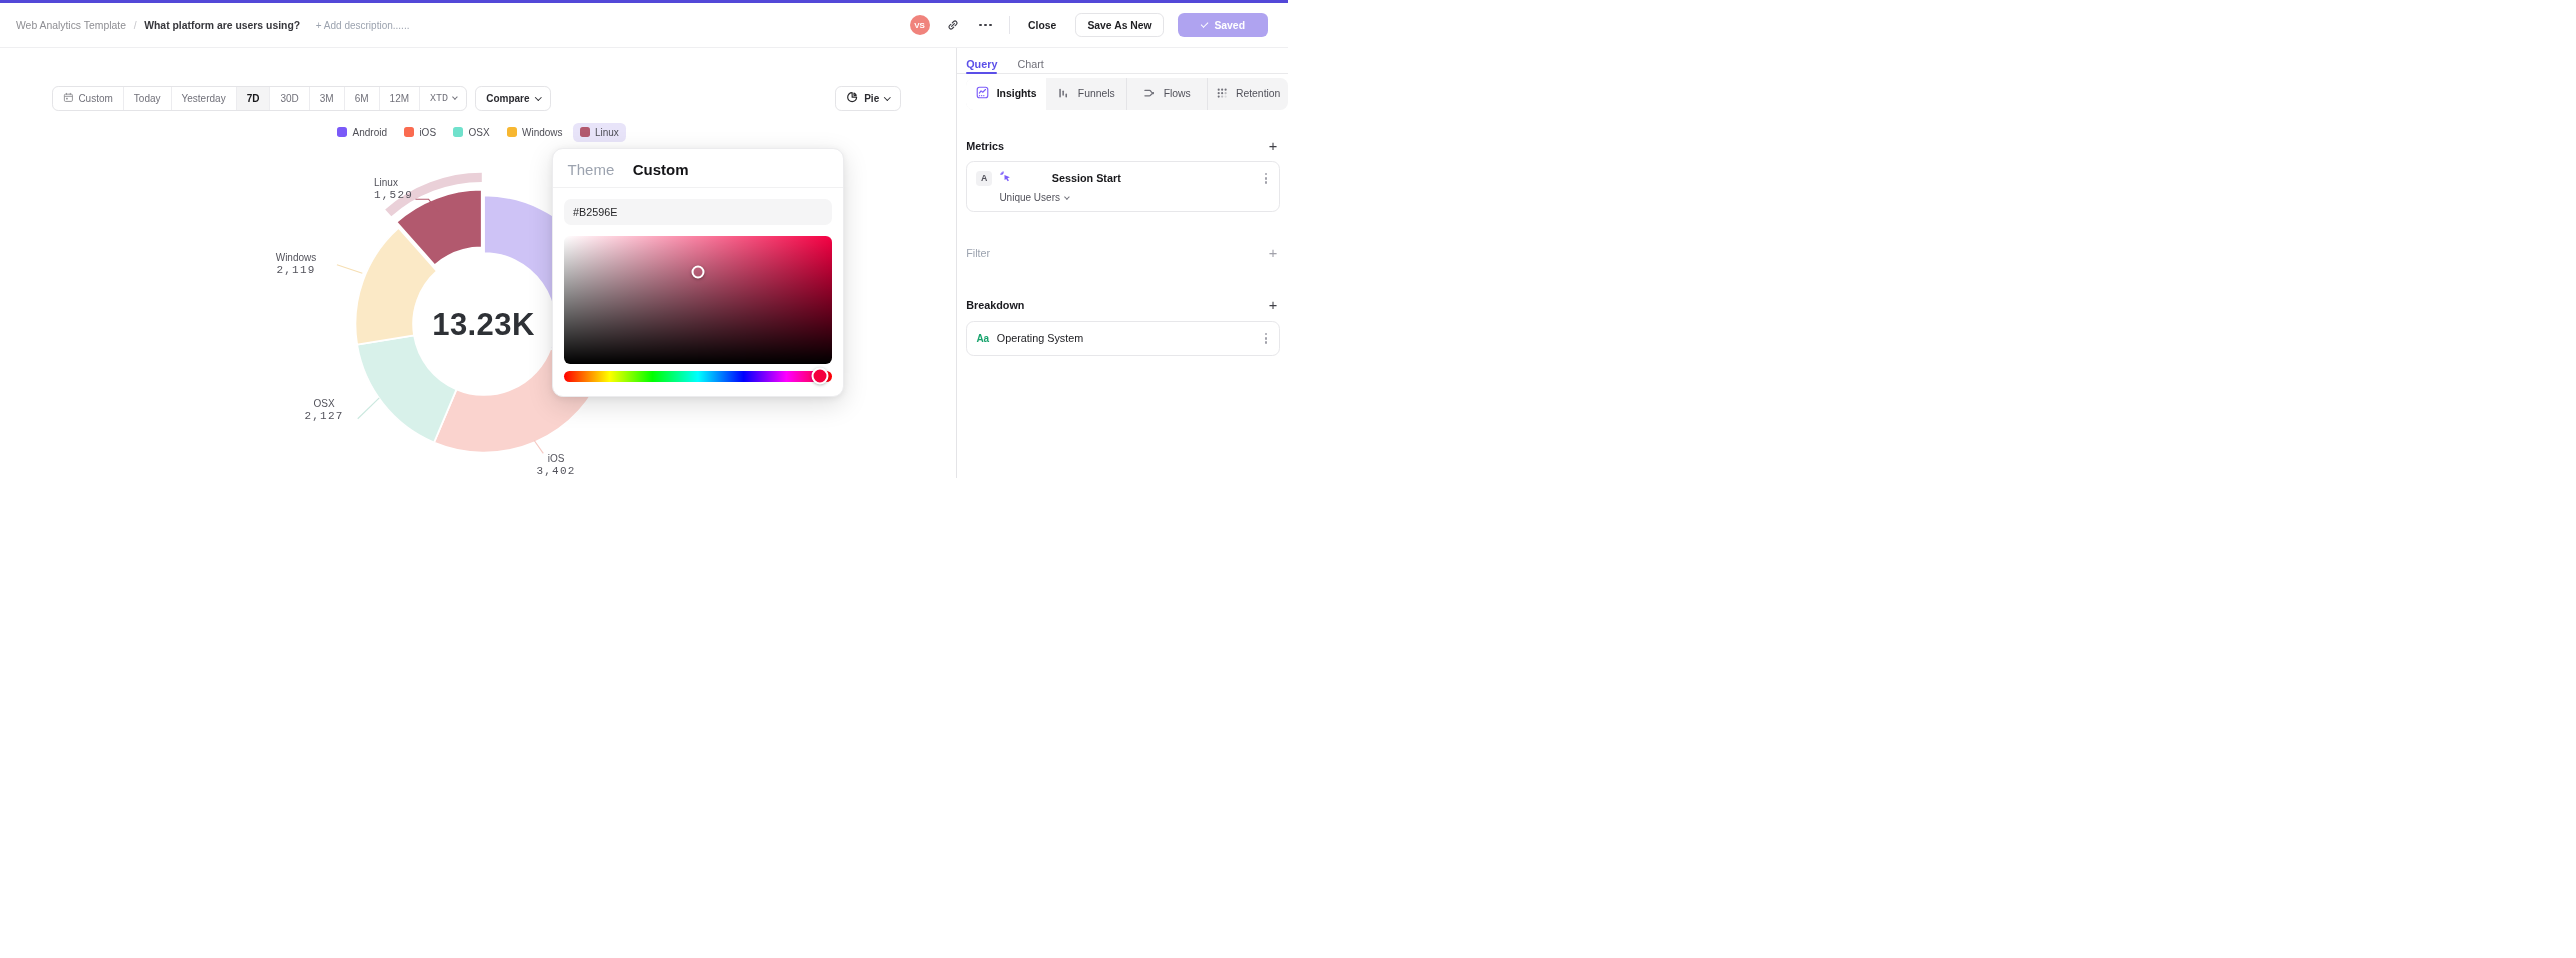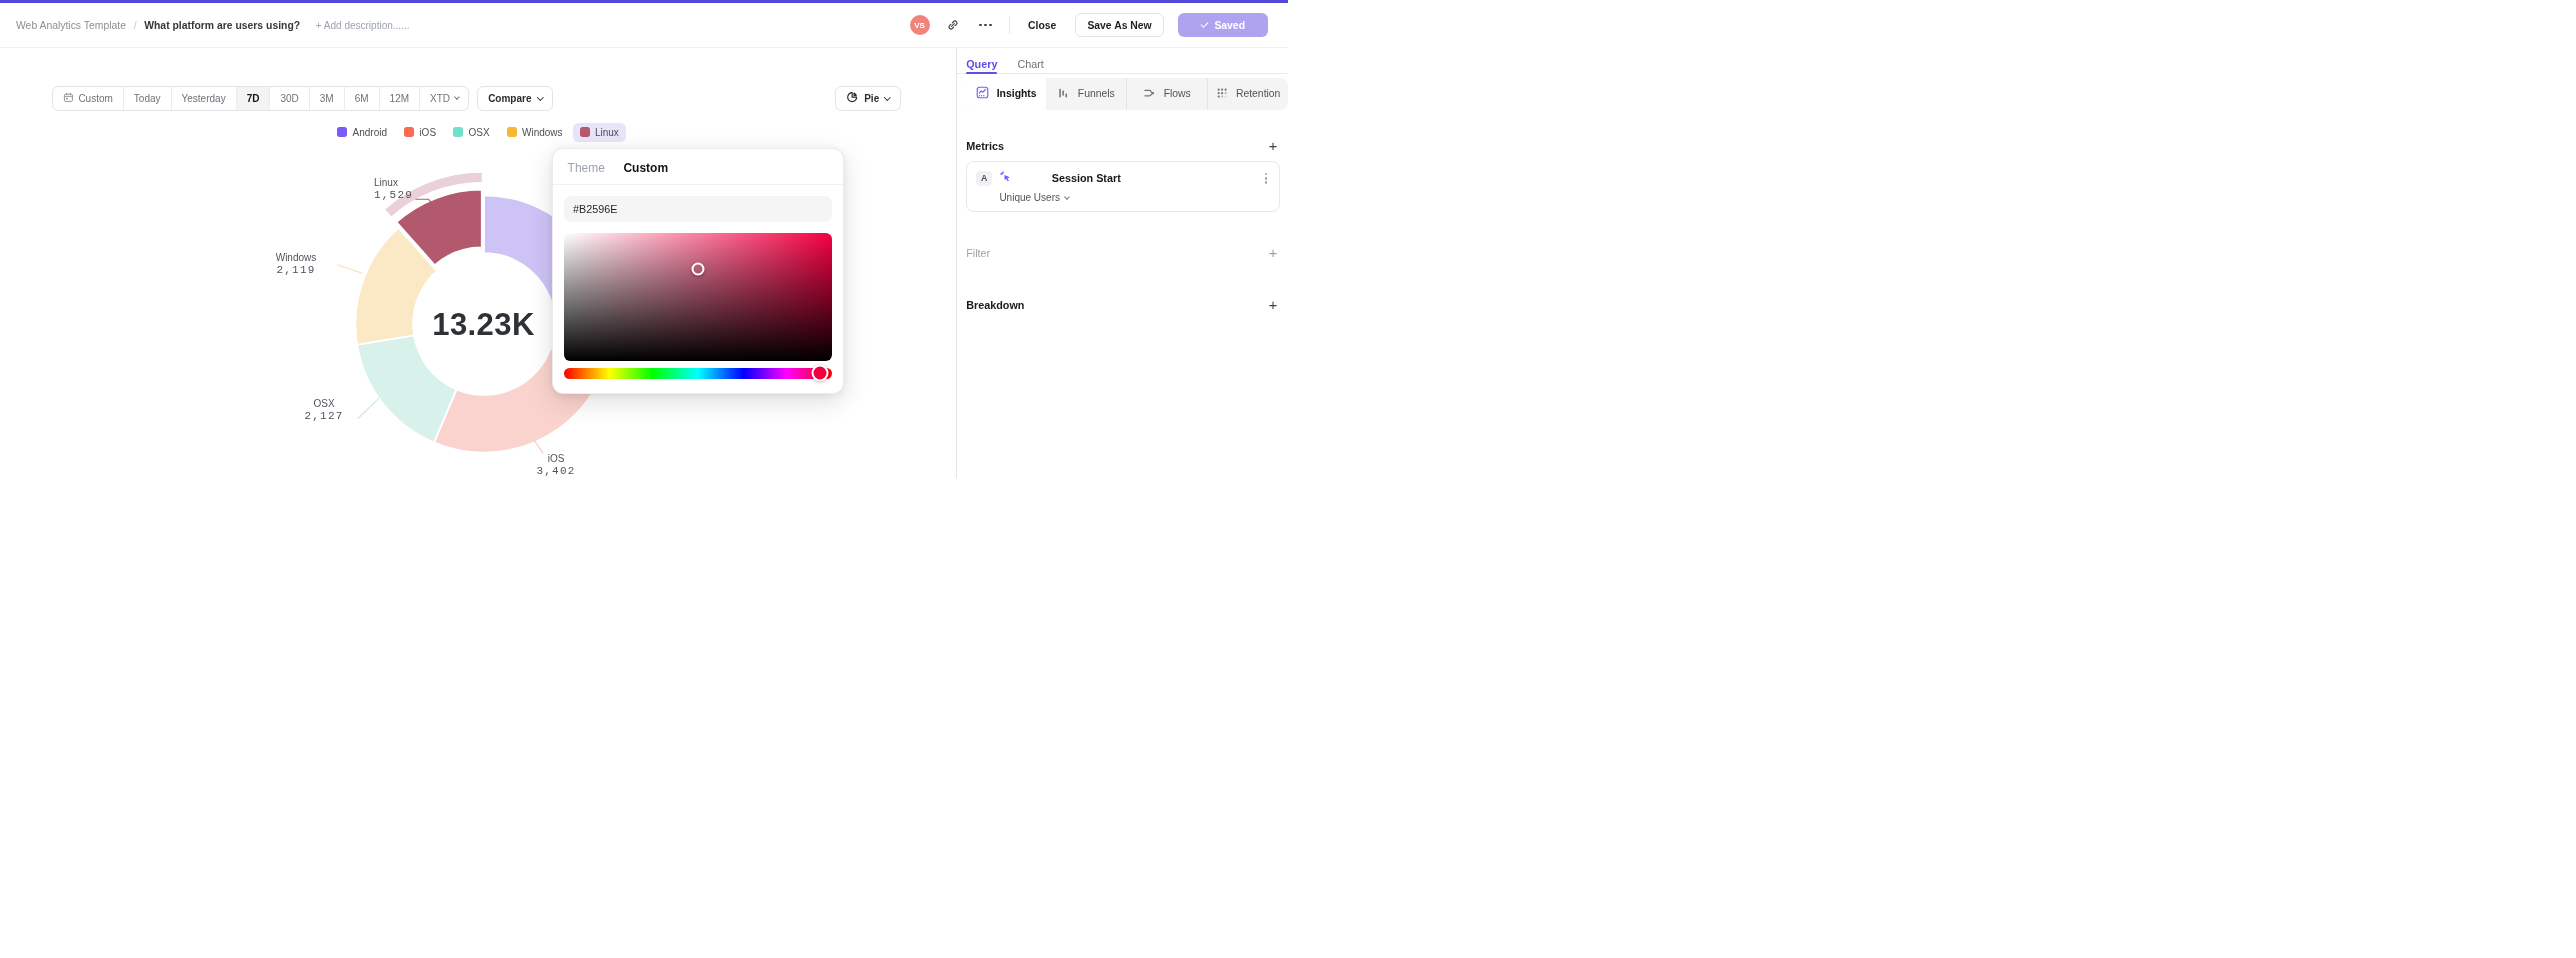--- a/index.html
+++ b/index.html
@@ -34,21 +34,21 @@
   .main { display:flex; height:430px; }
   .chart-area { position:relative; width:956px; height:100%; }
   .sidebar { width:332px; border-left:0.8px solid #E4E4E7; padding:0 7.7px 0 9.2px; }
 
   
   .date-toolbar { position:absolute; left:52px; top:38px; display:flex; gap:7.7px; }
   .range-control { display:flex; height:24.6px; border:0.8px solid #E4E4E7; border-radius:6.2px;
                    overflow:hidden; background:#fff; }
   .range-item { display:flex; align-items:center; gap:4.6px; padding:0 10px; font-size:10px;
                 color:#71717A; border-right:0.8px solid #ECECEF; cursor:pointer; white-space:nowrap; }
-  .range-item:last-child { border-right:none; }
+  .range-item:last-child { border-right:none;font-family:Liberation Mono, monospace; }
   .range-item.active { background:#F4F4F5; color:#18181B; font-weight:700; }
   .pill-btn { display:flex; align-items:center; gap:6.2px; height:24.6px; padding:0 10px;
               border:0.8px solid #E4E4E7; border-radius:6.2px; background:#fff; font-size:10px;
               font-weight:700; color:#2B2B30; cursor:pointer; }
   .chev { display:inline-block; width:4.6px; height:4.6px; border-right:1.2px solid currentColor;
           border-bottom:1.2px solid currentColor; transform:rotate(45deg); margin-top:-2.3px; }
   .chev.small { width:3.8px; height:3.8px; }
   .pie-select { position:absolute; right:55px; top:38px; }
 
   
@@ -67,21 +67,21 @@
   .slice-label .num { font-family:Liberation Mono, monospace; font-size:11px; color:#52525B;
                       letter-spacing:1.2px; display:block; }
   .slice-label.left-align { text-align:left; }
 
   
   .picker { position:absolute; left:552px; top:100px; width:292px; background:#fff;
             border:0.8px solid #ECECEE; border-radius:10.8px; padding:0 10.8px 14px;
             box-shadow:0 7.7px 26px rgba(0,0,0,.13), 0 1.5px 6.2px rgba(0,0,0,.06); z-index:5; }
   .picker-tabs { display:flex; gap:18.5px; padding:11.5px 3.8px 9.2px; border-bottom:0.8px solid #F1F1F2;
                  margin:0 -10.8px; padding-left:14.6px; }
-  .picker-tab { font-size:12px; color:#9CA3AF; cursor:pointer; }
+  .picker-tab { font-size:15px; color:#9CA3AF; cursor:pointer; }
   .picker-tab.active { color:#141417; font-weight:700; }
   .hex-input { margin-top:10.8px; width:100%; height:26px; background:#F5F5F6; border:none;
                border-radius:7px; font-family:inherit; font-size:10.8px; color:#27272A; padding:0 9.2px; }
   .sat-area { position:relative; margin-top:11.5px; height:128px; border-radius:6.2px; }
   .sat-cursor { position:absolute; width:13px; height:13px; border:2.3px solid #fff; border-radius:50%;
                 transform:translate(-50%,-50%); box-shadow:0 0.8px 3.1px rgba(0,0,0,.35); cursor:pointer; }
   .hue-bar { position:relative; margin-top:7px; height:10.8px; border-radius:5.4px;
              background:linear-gradient(to right,#f00 0%,#ff0 17%,#0f0 33%,#0ff 50%,#00f 67%,#f0f 83%,#f00 100%); }
   .hue-handle { position:absolute; top:50%; width:17px; height:17px; border:2.7px solid #fff;
                 border-radius:50%; transform:translate(-50%,-50%); box-shadow:0 0.8px 3.1px rgba(0,0,0,.3); cursor:pointer; }
@@ -356,15 +356,24 @@
 
     <div class="section-head filter">
       <span class="section-title muted">Filter</span>
       <span class="plus-btn muted">+</span>
     </div>
 
     <div class="section-head breakdown">
       <span class="section-title">Breakdown</span>
       <span class="plus-btn">+</span>
     </div>
+    <div class="card breakdown-card">
+      <span class="type-badge">Aa</span>
+      <span class="breakdown-name">Operating System</span>
+      <span class="kebab">
+          <i></i>
+          <i></i>
+          <i></i>
+        </span>
+    </div>
   </div>
 </div>
 
 
 </body></html>

